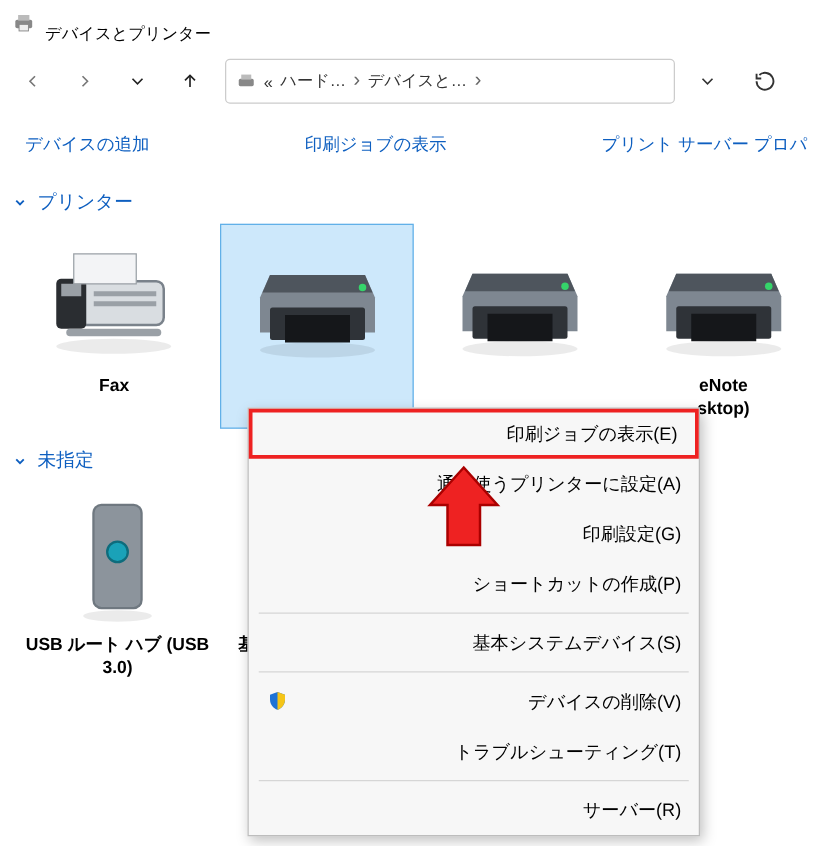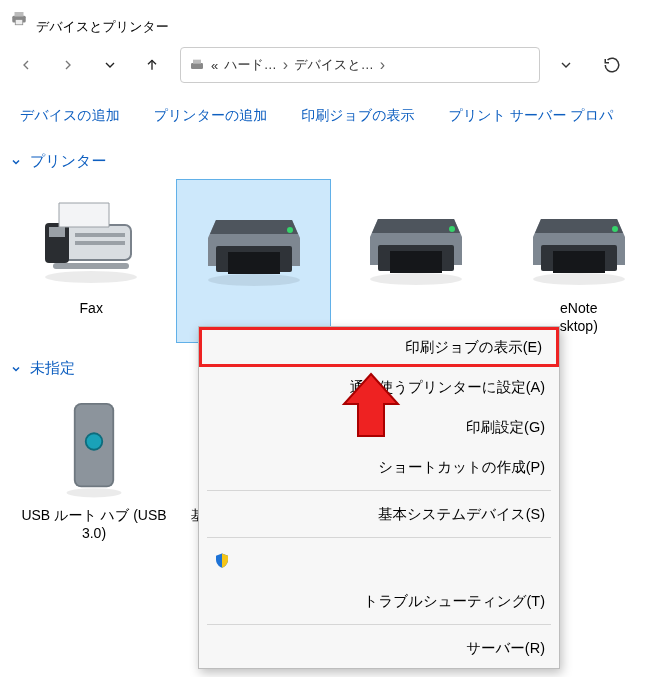--- a/index.html
+++ b/index.html
@@ -8,27 +8,27 @@
   .titlebar .ic { width: 18px; height: 18px; margin-right: 8px; }
   .titlebar .title { font-size: 13px; margin-top: 17px; }
   .navbar { display: flex; align-items: center; padding: 6px 8px; height: 58px; gap: 6px; }
   .nav-btn { width: 36px; height: 36px; display: inline-flex; align-items: center; justify-content: center; border-radius: 4px; color: #777; }
   .nav-btn.en { color: #222; }
   .nav-btn svg { width: 16px; height: 16px; }
   .crumb { display: flex; align-items: center; border: 1px solid #ccc; border-radius: 4px; height: 36px; padding: 0 8px; gap: 6px; flex: 1; margin-left: 4px; color: #333; }
   .crumb .seg { font-size: 13px; }
   .crumb .chev { color: #666; }
   .right-btn { width: 40px; height: 36px; display: inline-flex; align-items: center; justify-content: center; color: #333; }
-  .toolbar { display: flex; gap: 34px; padding: 12px 20px; height: 44px; align-items: center; }
+  .toolbar { display: flex; gap: 34px; padding: 12px 20px; height: 44px; align-items: center; justify-content: space-between; }
   .toolbar .link { color: #0e5fc0; font-size: 14px; white-space: nowrap; }
   .content { padding: 6px 10px 0; }
   .group-head { display: flex; align-items: center; gap: 8px; padding: 8px 0; color: #0e5fc0; font-size: 15px; text-align: right; }
   .group-head svg { width: 12px; height: 12px; }
   .grid { display: flex; gap: 8px; padding-left: 4px; }
-  .item { width: 160px; display: flex; flex-direction: column; align-items: center; padding: 6px 4px 4px; }
+  .item { width: 160px; display: flex; flex-direction: column; align-items: center; padding: 6px 4px 4px; font-weight: bold; }
   .item.sel { background: #cde8fb; border: 1px solid #61b0e8; }
   .iconbox { width: 120px; height: 110px; display: flex; align-items: center; justify-content: center; }
   .label { text-align: center; font-size: 14px; line-height: 1.3; padding-top: 4px; height: 42px; }
   
   .menu { position: absolute; left: 198px; top: 326px; width: 362px; background: #f7f7f7; border: 1px solid #bdbdbd; box-shadow: 2px 4px 10px rgba(0,0,0,.25); font-size: 14.5px; }
   .menu .row { display: flex; align-items: center; height: 40px; padding: 0 14px 0 26px; position: relative; justify-content: flex-end; }
   .menu .row.hi { border: 3px solid #e22; }
   .menu .sep { height: 1px; background: #d6d6d6; margin: 3px 8px; }
   .menu .row .ic { position: absolute; left: 14px; width: 18px; height: 18px; }
   
@@ -92,21 +92,20 @@
       <svg viewBox="0 0 24 24" width="18" height="18" fill="none" stroke="currentColor" stroke-width="2">
         <path d="M3 12a9 9 0 1 0 3-6.7"></path>
         <path d="M3 4v5h5"></path>
       </svg>
     </span>
   <span class="right-btn" style="width:20px"></span>
 </div>
 
 <div class="toolbar">
   <span class="link">デバイスの追加</span>
-  <span class="link">プリンターの追加</span>
   <span class="link">印刷ジョブの表示</span>
   <span class="link">プリント サーバー プロパ</span>
 </div>
 
 <div class="content">
 
   <div class="group-head">
     <svg viewBox="0 0 24 24" fill="none" stroke="currentColor" stroke-width="3">
         <path d="M6 9l6 6 6-6"></path>
       </svg>
@@ -221,20 +220,21 @@
       <span>基本システムデバイス(S)</span>
     </div>
   <div class="sep"></div>
   <div class="row">
     <span class="ic">
       <svg viewBox="0 0 24 24">
           <path d="M12 2l8 3v5c0 5-3.5 9.5-8 11-4.5-1.5-8-6-8-11V5z" fill="#1e73d6"></path>
           <path d="M12 2l8 3v5c0 5-3.5 9.5-8 11V2z" fill="#f5c518"></path>
         </svg>
     </span>
+    <span>デバイスの削除(V)</span>
   </div>
   <div class="row">
       <span>トラブルシューティング(T)</span>
     </div>
   <div class="sep"></div>
   <div class="row">
       <span>サーバー(R)</span>
     </div>
 </div>
 

